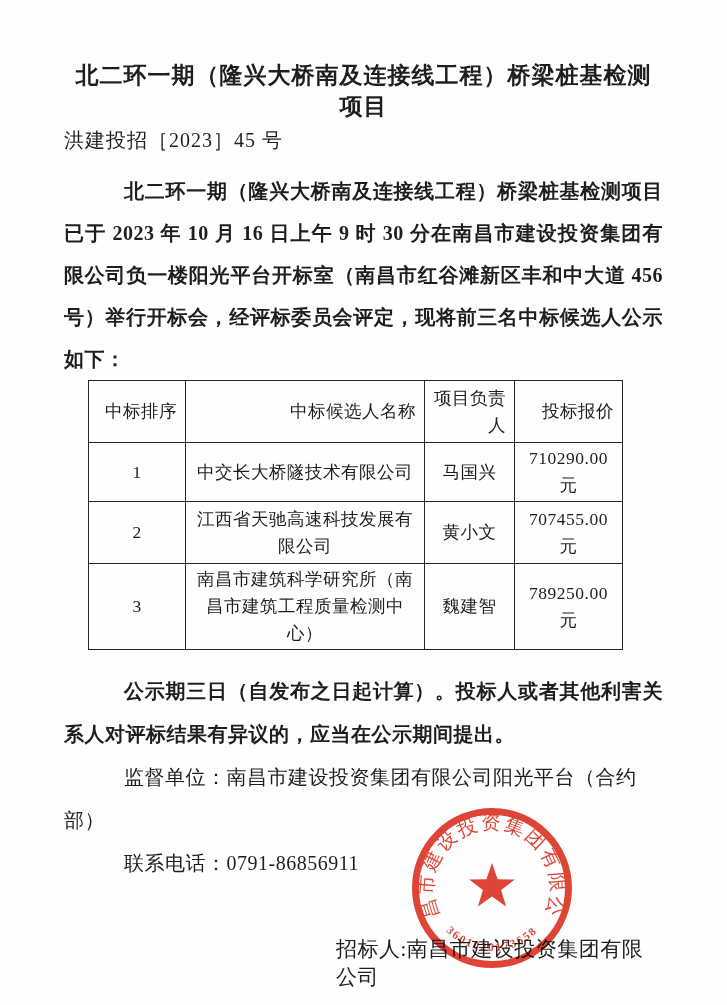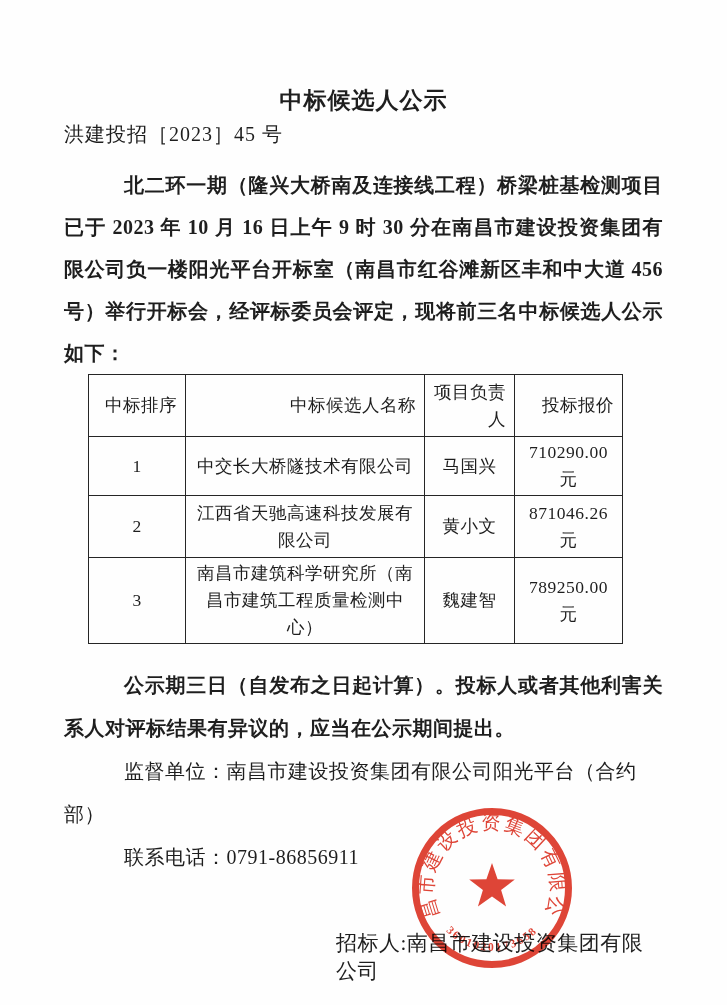--- a/index.html
+++ b/index.html
@@ -87,21 +87,21 @@
     opacity:0.92;
   }
   .seal text { font-family:"Liberation Serif","DejaVu Serif",serif; }
 </style>
 </head>
 <body>
 
 <div class="page">
   <div class="content">
 
-    <div class="title title-2">中标候选人公示</div>
+    <div class="title">北二环一期（隆兴大桥南及连接线工程）桥梁桩基检测项目</div>
     <div class="doc-number">洪建投招［2023］45 号</div>
 
     <div class="para intro">北二环一期（隆兴大桥南及连接线工程）桥梁桩基检测项目已于 2023 年 10 月 16 日上午 9 时 30 分在南昌市建设投资集团有限公司负一楼阳光平台开标室（南昌市红谷滩新区丰和中大道 456 号）举行开标会，经评标委员会评定，现将前三名中标候选人公示如下：</div>
 
     <table class="bid-table">
       <tbody>
         <tr class="row-head">
           <td class="col-rank">中标排序</td>
           <td class="col-cand">中标候选人名称</td>
           <td class="col-mgr">项目负责人</td>
@@ -110,21 +110,21 @@
         <tr class="row-1">
           <td>1</td>
           <td>中交长大桥隧技术有限公司</td>
           <td>马国兴</td>
           <td>710290.00 元</td>
         </tr>
         <tr class="row-2">
           <td>2</td>
           <td>江西省天驰高速科技发展有限公司</td>
           <td>黄小文</td>
-          <td>871046.26 元</td>
+          <td>707455.00 元</td>
         </tr>
         <tr class="row-3">
           <td>3</td>
           <td>南昌市建筑科学研究所（南昌市建筑工程质量检测中心）</td>
           <td>魏建智</td>
           <td>789250.00 元</td>
         </tr>
       </tbody>
     </table>
 

